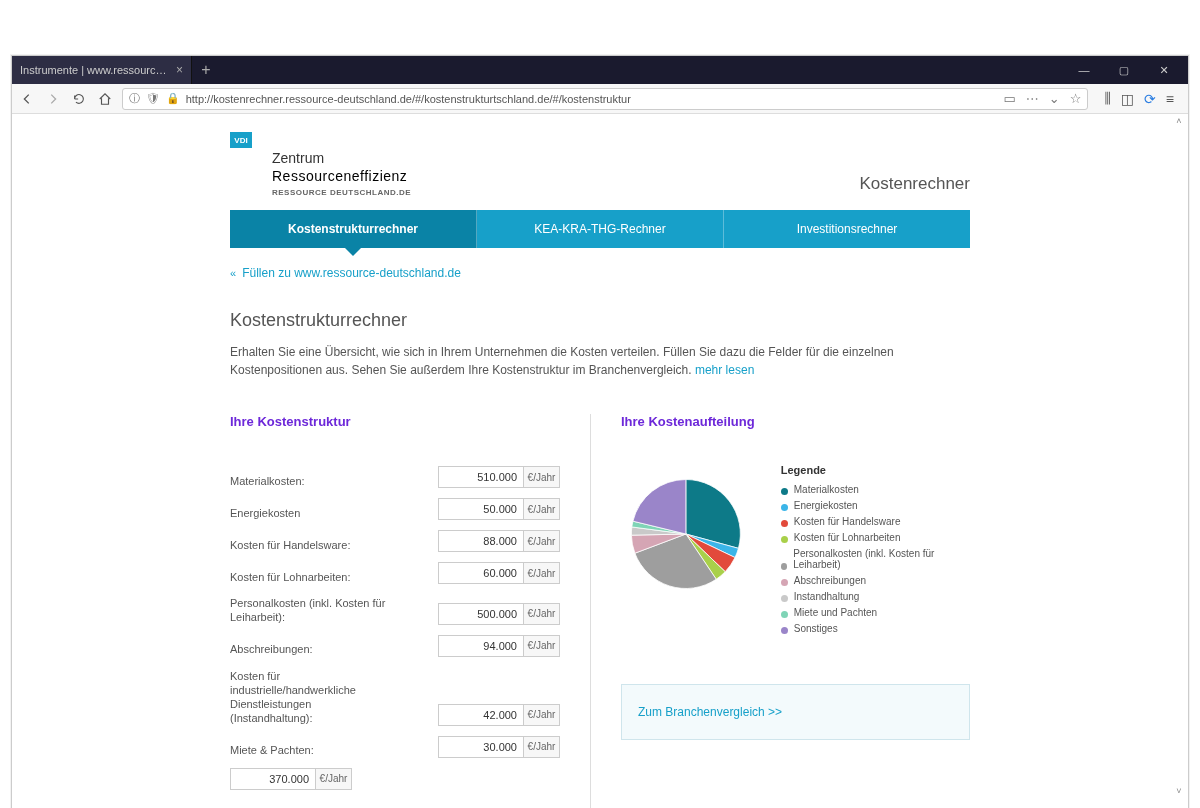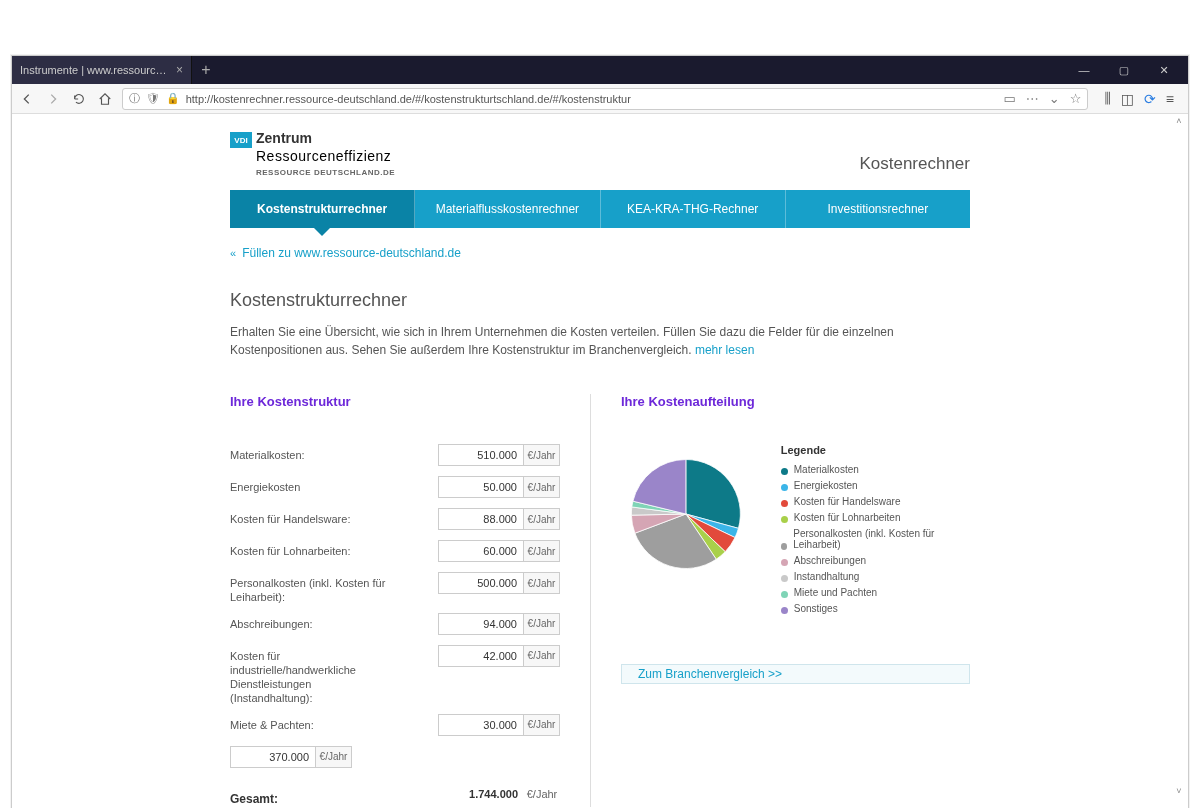--- a/index.html
+++ b/index.html
@@ -103,34 +103,34 @@
   }
   .page {
     width: 740px;
     margin: 0 auto;
     padding-top: 10px;
   }
   
   .brand {
     display: flex;
     align-items: flex-start;
-    gap: 4px;
+    gap: 20px;
     padding: 6px 0 2px 0;
   }
   .logo-square {
     width: 22px; height: 16px;
     background: #17a0c9;
     color: #fff;
     font-size: 8px;
     font-weight: bold;
     display:flex; align-items:center; justify-content:center;
     margin-top: 2px;
   }
   .brand-text { line-height: 1.25; }
-  .brand-line1 { font-size: 14px; color: #333; font-weight: 700; }
+  .brand-line1 { font-size: 14px; color: #333; font-weight: 400; margin-top: 20px; }
   .brand-line2 { font-size: 14px; color: #000000; letter-spacing: 0.5px; }
   .brand-sub {
     font-size: 8px;
     color: #666;
     letter-spacing: 0.5px;
     margin-top: 3px;
     font-weight: bold;
   }
   .header-row {
     display:flex; justify-content: space-between; align-items: flex-end;
@@ -212,21 +212,21 @@
   }
   .col-heading {
     font-size: 13px;
     color: #6d28d9;
     font-weight: bold;
     margin-bottom: 35px;
   }
   
   .cost-row {
     display: flex;
-    align-items: flex-start;
+    align-items: flex-end;
     margin-bottom: 8px;
     min-height: 24px;
     gap: 36px;
   }
   .cost-label {
     flex: 1;
     color: #555;
     font-size: 11px;
     padding-top: 4px;
     padding-right: 6px;
@@ -296,21 +296,21 @@
     margin-bottom: 5px;
   }
   .legend-swatch {
     width: 7px; height: 7px;
     border-radius: 50%;
   }
   .compare-box {
     margin-top: 45px;
     border: 1px solid #cfe5ec;
     background: #f3fafc;
-    padding: 2px 16px;
+    padding: 20px 16px;
     color: #17a0c9;
     font-size: 12px;
     cursor: pointer;
   }
 
   
   .vscroll {
     position:absolute; right:2px; top:0; bottom:16px; width:14px;
     display:flex; flex-direction:column; align-items:center;
     color:#888;
@@ -388,21 +388,20 @@
             <div class="brand-line1">Zentrum</div>
             <div class="brand-line2">Ressourceneffizienz</div>
             <div class="brand-sub">RESSOURCE DEUTSCHLAND.DE</div>
           </div>
         </div>
         <div class="header-title">Kostenrechner</div>
       </div>
 
       <div class="nav-tabs" id="nav-tabs">
           <div class="nav-tab active">Kostenstrukturrechner</div>
-          <div class="nav-tab">Materialflusskostenrechner</div>
           <div class="nav-tab">KEA-KRA-THG-Rechner</div>
           <div class="nav-tab">Investitionsrechner</div>
         </div>
 
       <div class="back-link">
         <span class="chev">«</span>
         <span>Füllen zu www.ressource-deutschland.de</span>
       </div>
 
       <div class="section-title">Kostenstrukturrechner</div>

